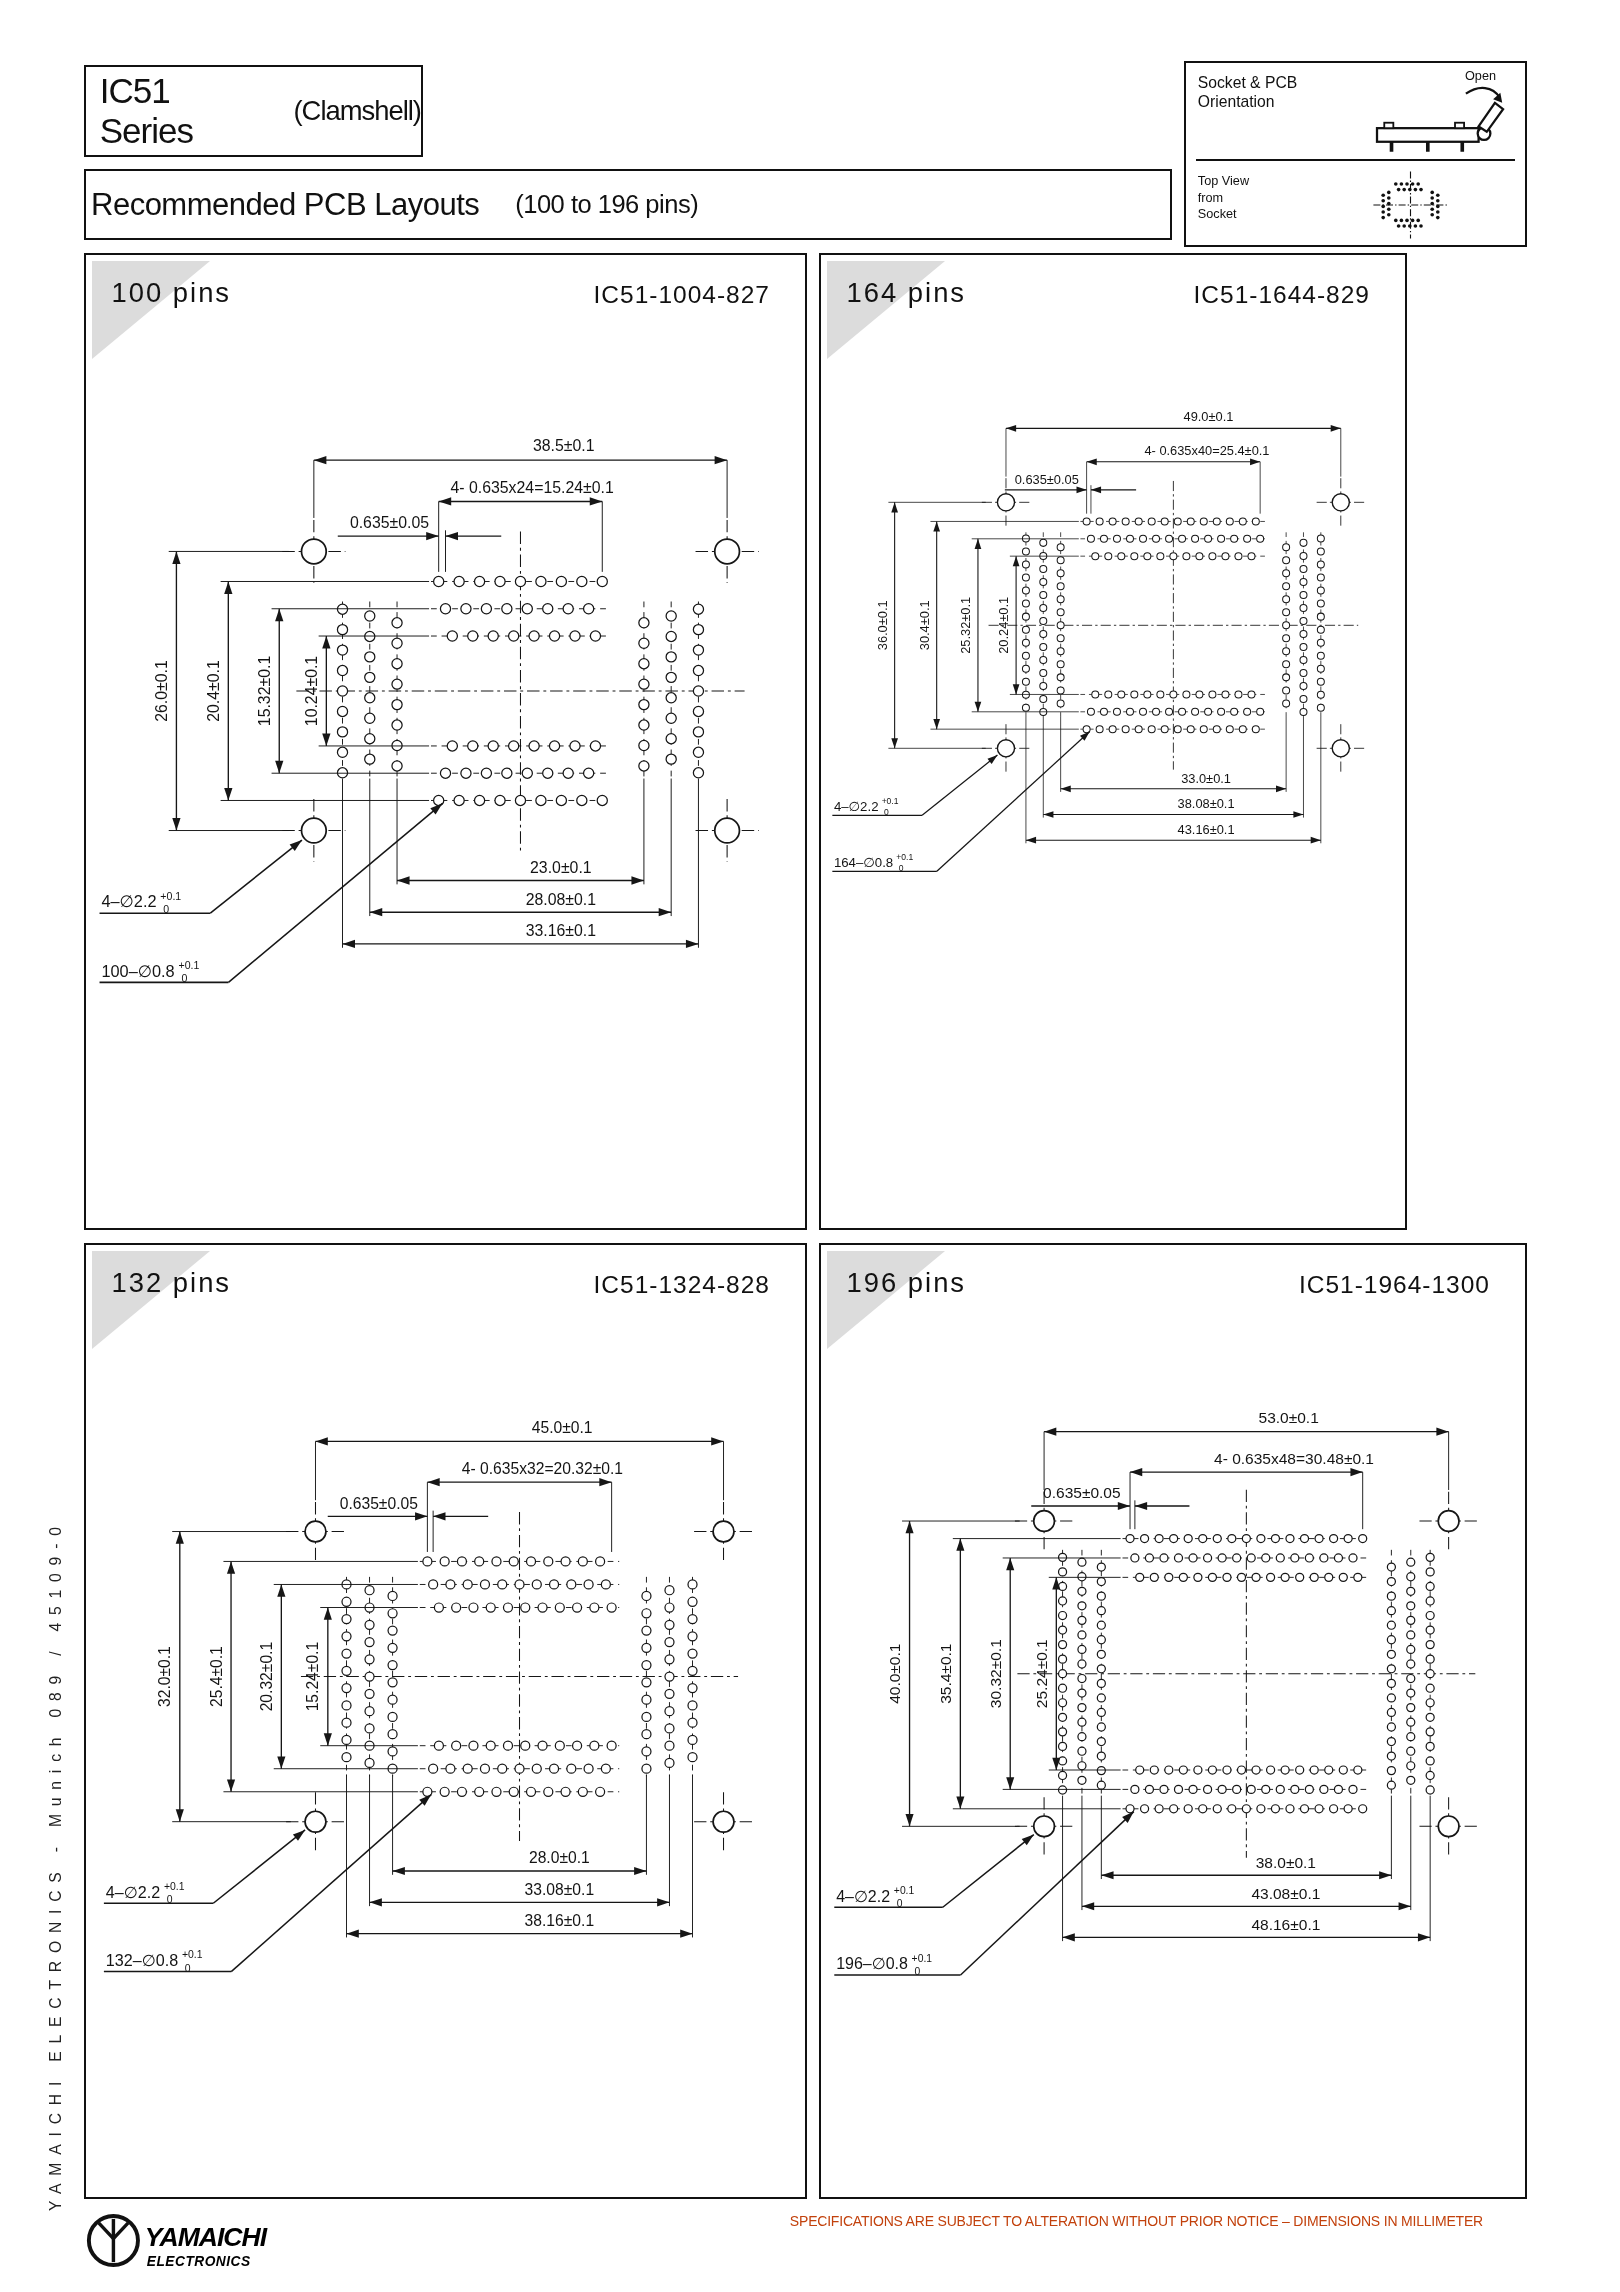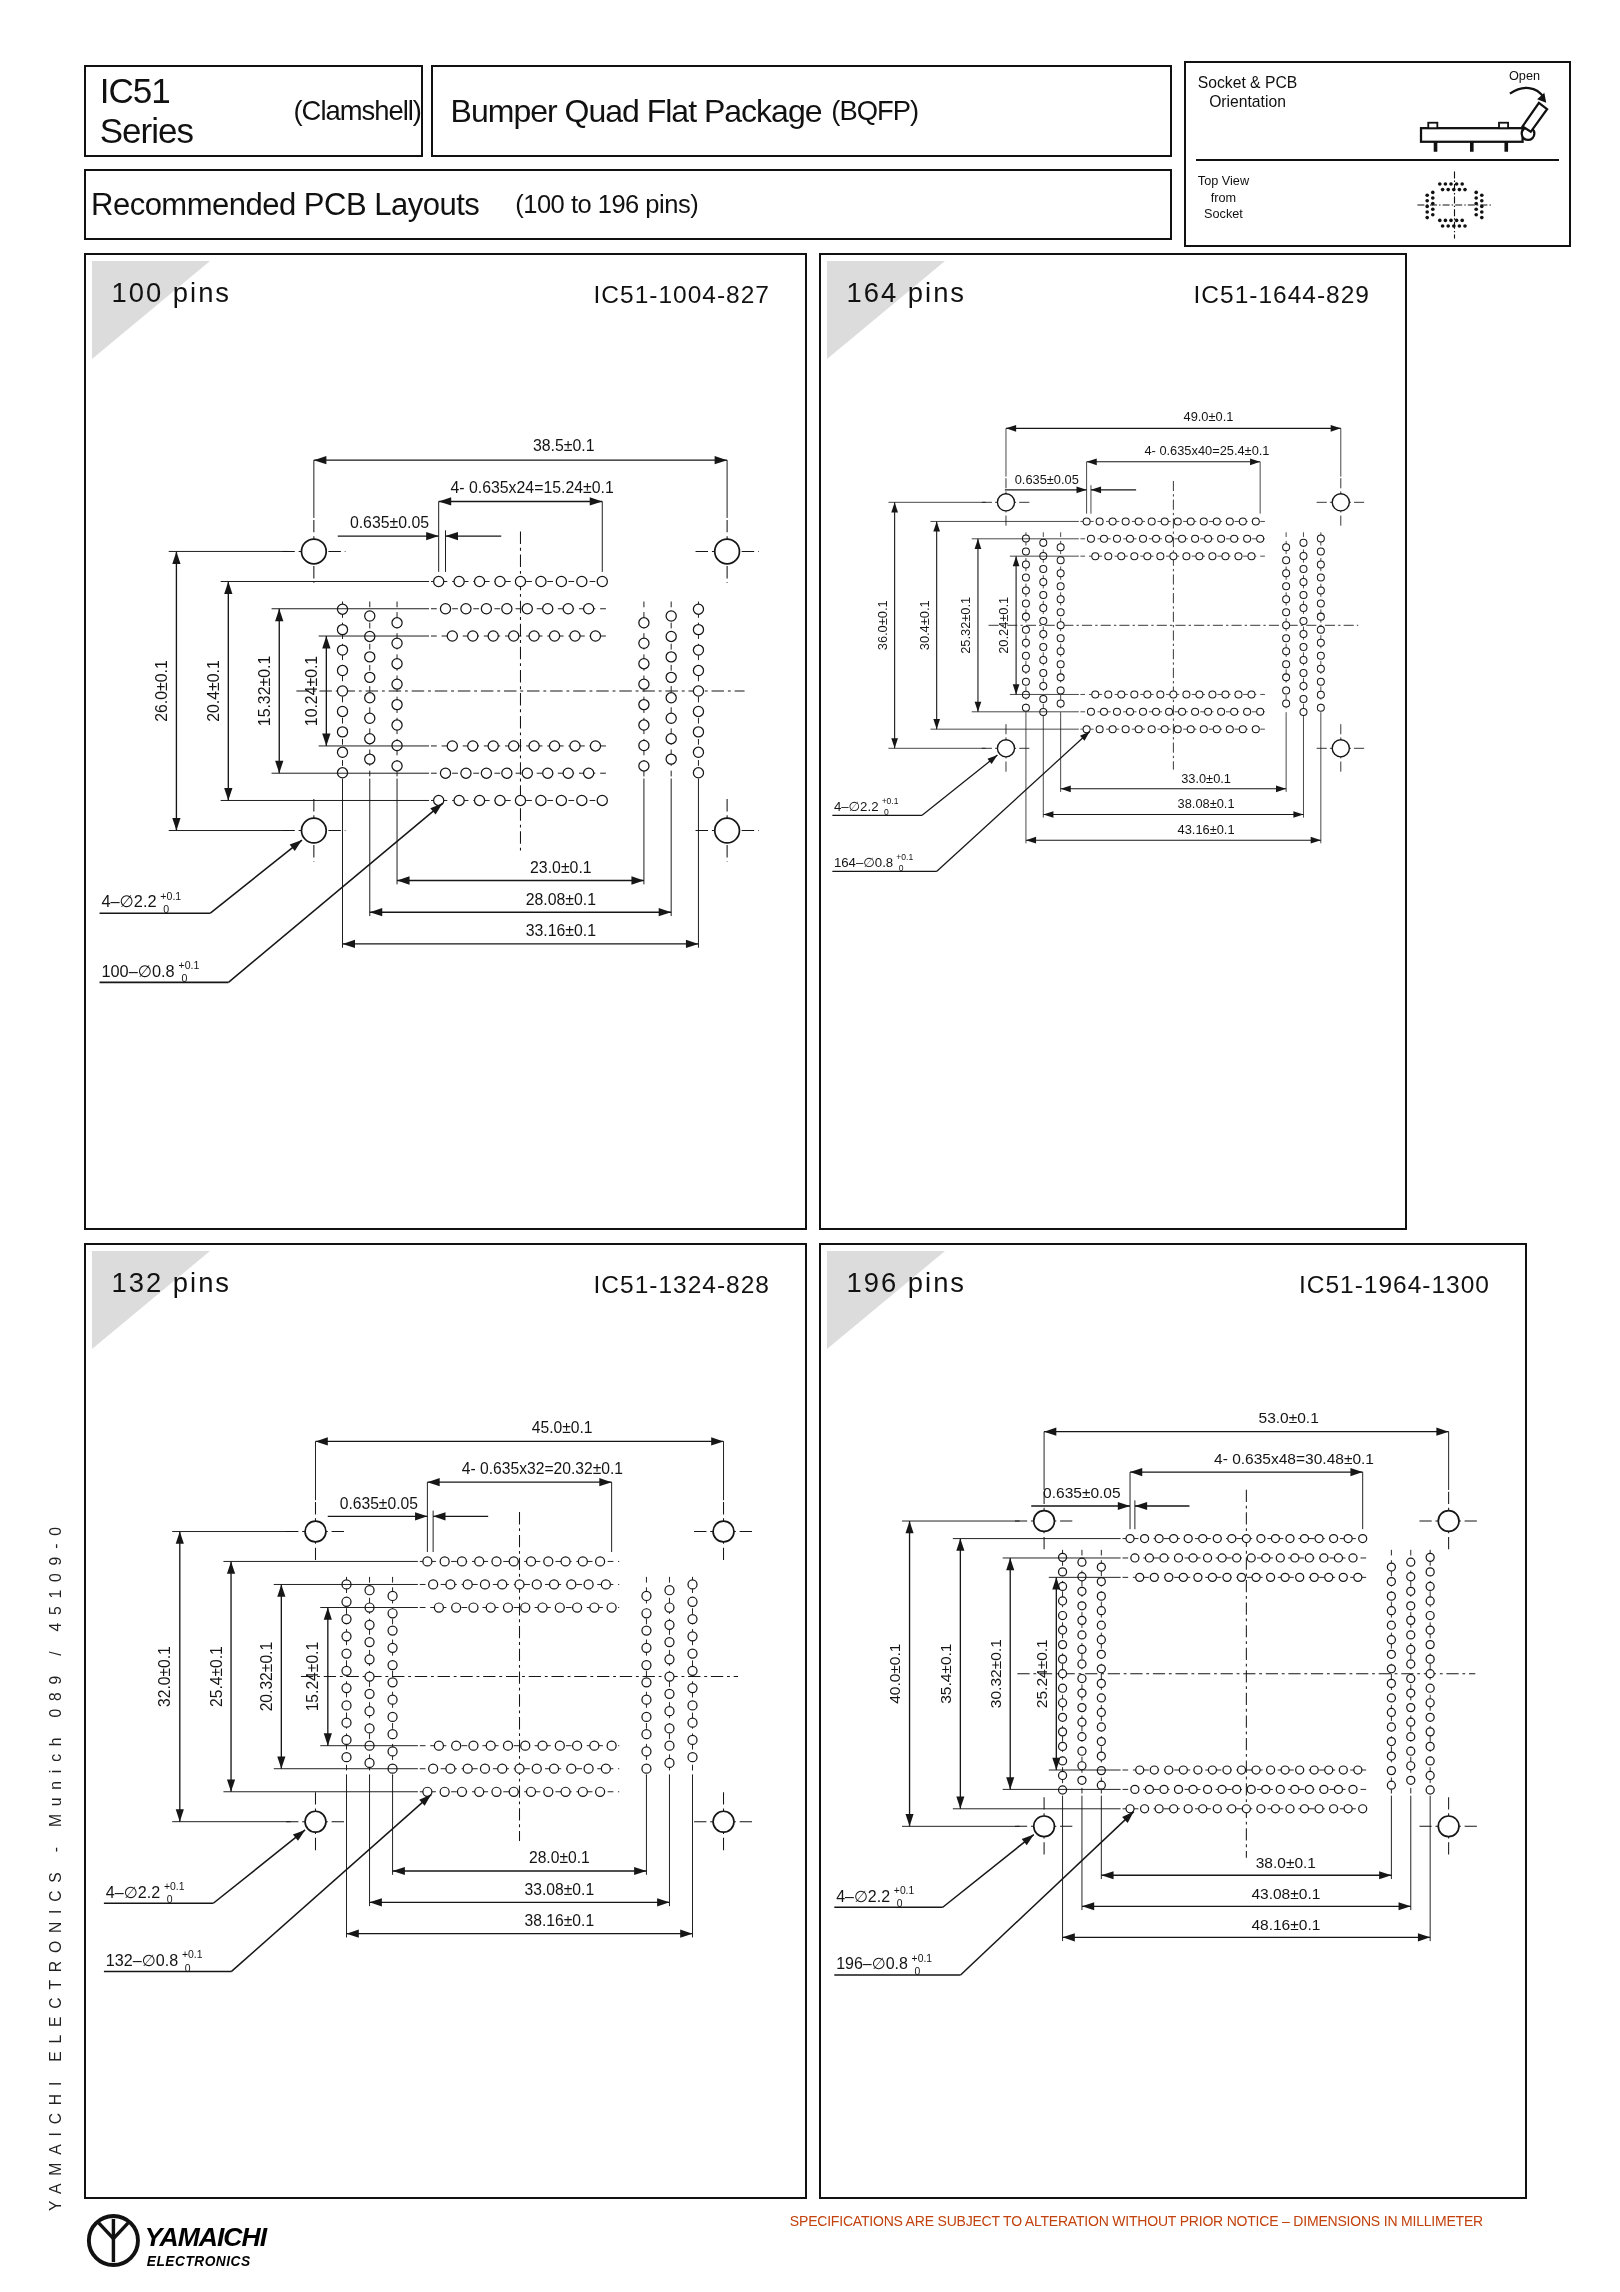--- a/index.html
+++ b/index.html
@@ -3,21 +3,21 @@
 <meta charset="utf-8">
 <style>
   html,body{margin:0;padding:0;background:#fff;}
   .page{position:relative;width:1620px;height:2293px;background:#fff;overflow:hidden;
         font-family:"Liberation Sans","DejaVu Sans",sans-serif;color:#111;}
   .box{position:absolute;border:2px solid #111;background:#fff;box-sizing:border-box;}
 
   
   .box-series{left:84px;top:65px;width:339px;height:92px;display:flex;align-items:center;padding-left:13.7px;gap:42px;}
   .box-package{left:431px;top:65px;width:741px;height:92px;display:flex;align-items:center;padding-left:17.6px;}
-  .box-orient{left:1184px;top:61px;width:387px;height:186px;text-align:center;}
+  .box-orient{left:1184px;top:61px;width:343px;height:186px;}
   .box-section{left:84px;top:169px;width:1088px;height:71px;display:flex;align-items:center;padding-left:5px;}
   .t-big{font-size:35px;letter-spacing:-1px;}
   .t-med{font-size:27.4px;margin-left:9.8px;letter-spacing:-1px;}
   .t-big2{font-size:32px;letter-spacing:-1px;}
   .t-med2{font-size:27.4px;margin-left:9.8px;letter-spacing:-1px;}
   .t-big3{font-size:31px;letter-spacing:-0.5px;}
   .t-med3{font-size:25.5px;margin-left:36px;letter-spacing:-0.5px;}
 
   .orient-label{position:absolute;left:11.8px;top:9.8px;font-size:15.7px;line-height:1.25;white-space:pre-line;}
   .open-label{position:absolute;right:29px;top:5.9px;font-size:12.7px;}
@@ -47,24 +47,20 @@
       white-space:nowrap;color:#c2410c;}
 </style>
 </head>
 <body>
 
 <div class="page">
 
   <div class="box box-series">
     <span class="t-big">IC51 Series</span>
     <span class="t-med">(Clamshell)</span>
-  </div>
-  <div class="box box-package">
-    <span class="t-big2">Bumper Quad Flat Package</span>
-    <span class="t-med2">(BQFP)</span>
   </div>
   <div class="box box-orient">
     <div class="orient-label">Socket &amp; PCB
 Orientation</div>
     <div class="open-label">Open</div>
     <svg class="socket-icon" viewBox="0 0 160 86">
       <rect x="10" y="52" width="112" height="15" fill="#fff" stroke="#111" stroke-width="2.5"></rect>
       <rect x="24" y="67" width="4" height="11" fill="#111"></rect>
       <rect x="64" y="67" width="4" height="11" fill="#111"></rect>
       <rect x="102" y="67" width="4" height="11" fill="#111"></rect>

